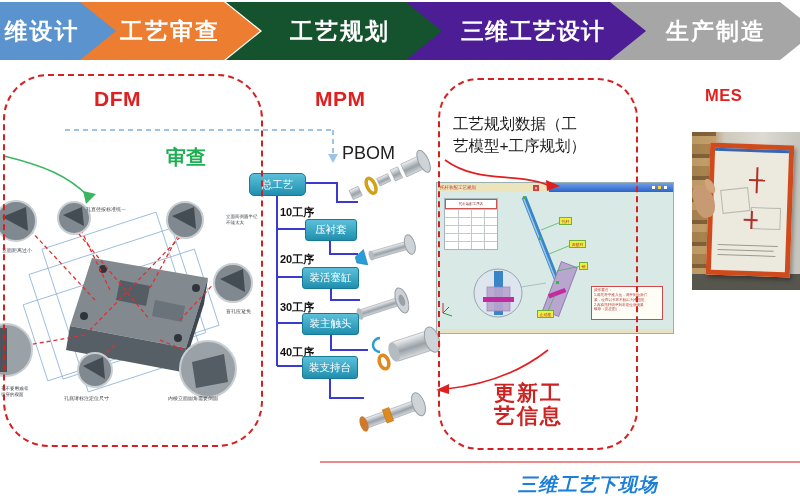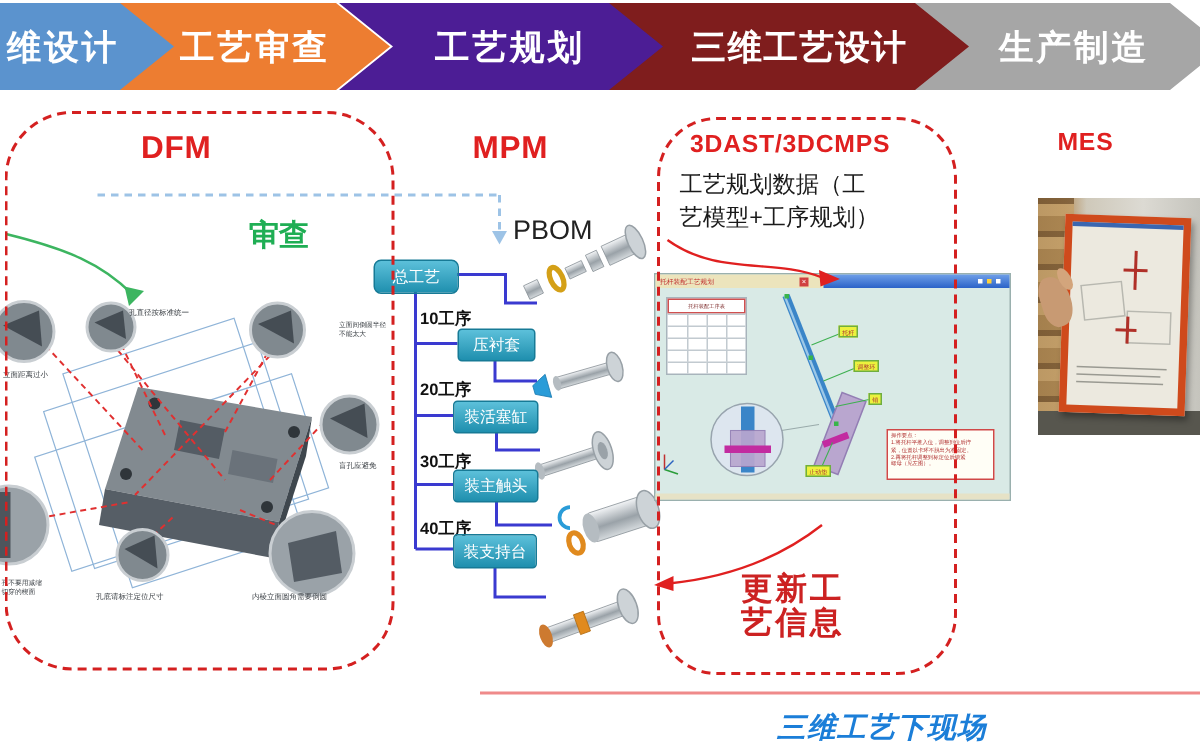--- a/index.html
+++ b/index.html
@@ -85,22 +85,22 @@
   .artlayer{z-index:1;pointer-events:none;}
 </style>
 </head>
 <body>
 
 <div class="stage">
 
   <div>
     <div class="chev c1" style="background: rgb(91, 147, 206);">维设计</div>
     <div class="chev c2" style="background: rgb(237, 125, 49);">工艺审查</div>
-    <div class="chev c3" style="background: #4c1d95; font-family: Liberation Serif, serif;">工艺规划</div>
-    <div class="chev c4" style="background: #7f1d1d;">三维工艺设计</div>
+    <div class="chev c3" style="background: #14532d; font-family: Liberation Serif, serif;">工艺规划</div>
+    <div class="chev c4" style="background: #4c1d95;">三维工艺设计</div>
     <div class="chev c5" style="background: rgb(166, 166, 166);">生产制造</div>
   </div>
 
   <svg class="artlayer" width="800" height="500" viewBox="0 0 800 500">
     <defs>
       <linearGradient id="met" x1="0" y1="0" x2="0" y2="1">
         <stop offset="0" stop-color="#f2f4f6"></stop>
           <stop offset=".55" stop-color="#9aa2a8"></stop>
         <stop offset="1" stop-color="#d5dadd"></stop>
       </linearGradient>
@@ -244,21 +244,20 @@
   <span class="seq" style="left:280px;top:205px;">10工序</span>
   <div class="node" style="left:305px;top:219px;width:50px;height:20px;">压衬套</div>
   <span class="seq" style="left:280px;top:252px;">20工序</span>
   <div class="node" style="left:302px;top:267px;width:55px;height:20px;">装活塞缸</div>
   <span class="seq" style="left:280px;top:300px;">30工序</span>
   <div class="node" style="left:302px;top:313px;width:55px;height:20px;">装主触头</div>
   <span class="seq" style="left:280px;top:345px;">40工序</span>
   <div class="node" style="left:302px;top:356px;width:54px;height:21px;">装支持台</div>
 
   <div class="dash-box tdast-box"></div>
-  <span class="sec-title" style="left:460px;top:87px;font-size:16.5px;">3DAST/3DCMPS</span>
   <div class="caption">
     <div>工艺规划数据（工</div>
     <div>艺模型+工序规划）</div>
   </div>
 
   <div class="win">
     <div class="win-tbar"></div>
     <div class="win-tbar-r">
       <span class="win-ico" style="right:6px;"></span>
       <span class="win-ico" style="right:12px;background:#ffd23a;"></span>

